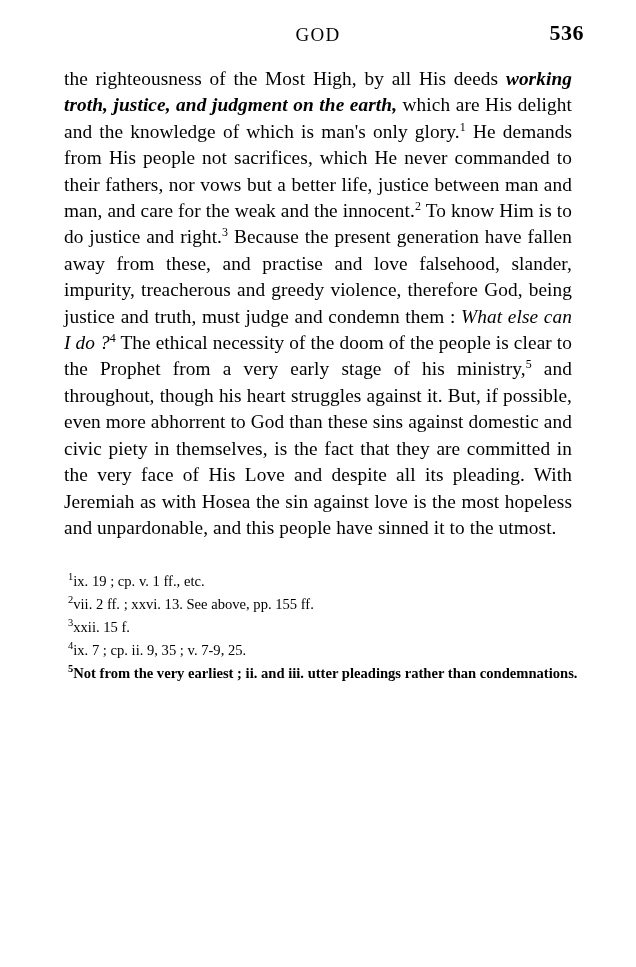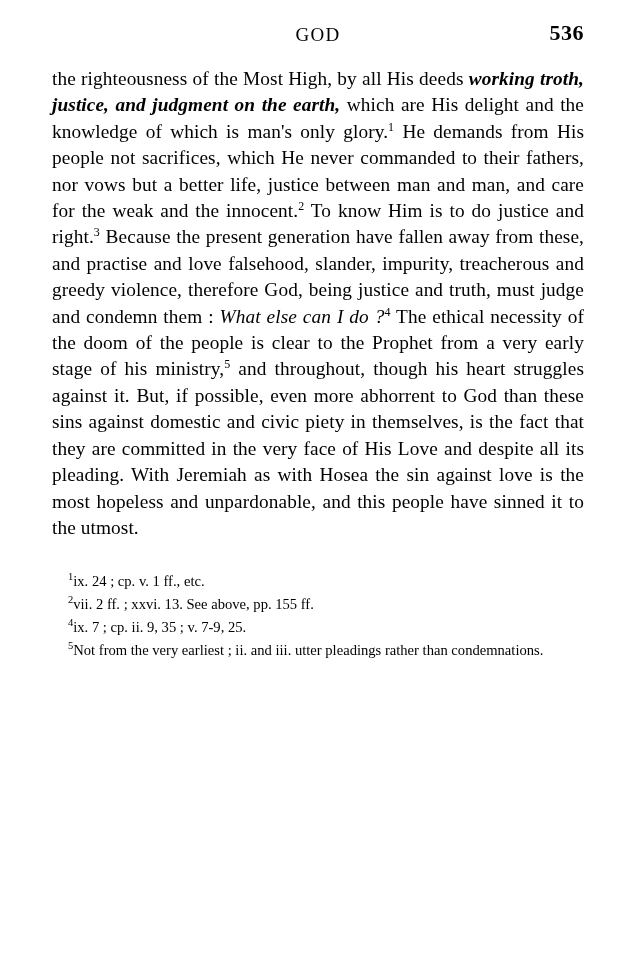--- a/index.html
+++ b/index.html
@@ -46,21 +46,21 @@
   }
   .body-text {
     margin: 22px 52px 0 52px;
     font-size: 19.3px;
     line-height: 26.4px;
     text-align: justify;
     text-justify: inter-word;
     letter-spacing: 0.1px;
   }
   .body-text p {
-    margin: 0;
+    margin: 12px;
     text-align: justify;
   }
   em.ital {
     font-style: italic;
   }
   em.bold-ital {
     font-style: italic;
     font-weight: bold;
   }
   sup {
@@ -72,39 +72,41 @@
     margin: 30px 52px 0 52px;
     font-size: 14.6px;
     line-height: 21px;
   }
   .footnotes .fn {
     margin: 0 0 2px 0;
     text-indent: 16px;
   }
   .footnotes .fn.wrap {
     text-indent: 16px;
+    font-weight: bold;
   }
   .footnotes sup {
     font-size: 0.72em;
   }
 </style>
 </head>
 <body>
 
 <div class="page">
 
   <div class="header">
     <div class="running-title">GOD</div>
     <div class="page-number">536</div>
   </div>
 
   <div class="body-text">
     <p id="body-paragraph"><span>the righteousness of the Most High, by all His deeds </span><em class="bold-ital">working troth, justice, and judgment on the earth,</em><span> which are His delight and the knowledge of which is man's only glory.</span><sup>1</sup><span>  He demands from His people not sacrifices, which He never commanded to their fathers, nor vows but a better life, justice between man and man, and care for the weak and the innocent.</span><sup>2</sup><span>  To know Him is to do justice and right.</span><sup>3</sup><span>  Because the present generation have fallen away from these, and practise and love falsehood, slander, impurity, treacherous and greedy violence, therefore God, being justice and truth, must judge and condemn them : </span><em class="ital">What else can I do ?</em><sup>4</sup><span>  The ethical necessity of the doom of the people is clear to the Prophet from a very early stage of his ministry,</span><sup>5</sup><span> and throughout, though his heart struggles against it.  But, if possible, even more abhorrent to God than these sins against domestic and civic piety in themselves, is the fact that they are committed in the very face of His Love and despite all its pleading.  With Jeremiah as with Hosea the sin against love is the most hopeless and unpardonable, and this people have sinned it to the utmost.</span></p>
   </div>
 
   <div class="footnotes">
-    <div class="fn"><sup>1</sup><span>ix. 24 ; cp. v. 1 ff., etc.</span></div>
+    <div class="fn"><sup>1</sup><span>ix. 19 ; cp. v. 1 ff., etc.</span></div>
     <div class="fn"><sup>2</sup><span>vii. 2 ff. ; xxvi. 13.   See above, pp. 155 ff.</span></div>
+    <div class="fn"><sup>3</sup><span>xxii. 15 f.</span></div>
     <div class="fn"><sup>4</sup><span>ix. 7 ; cp. ii. 9, 35 ; v. 7-9, 25.</span></div>
     <div class="fn wrap"><sup>5</sup><span>Not from the very earliest ; ii. and iii. utter pleadings rather than condemnations.</span></div>
   </div>
 
 </div>
 
 </body></html>

